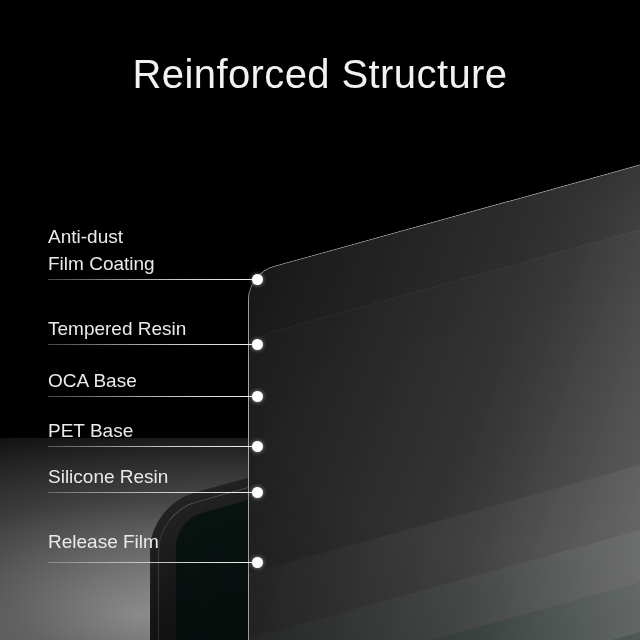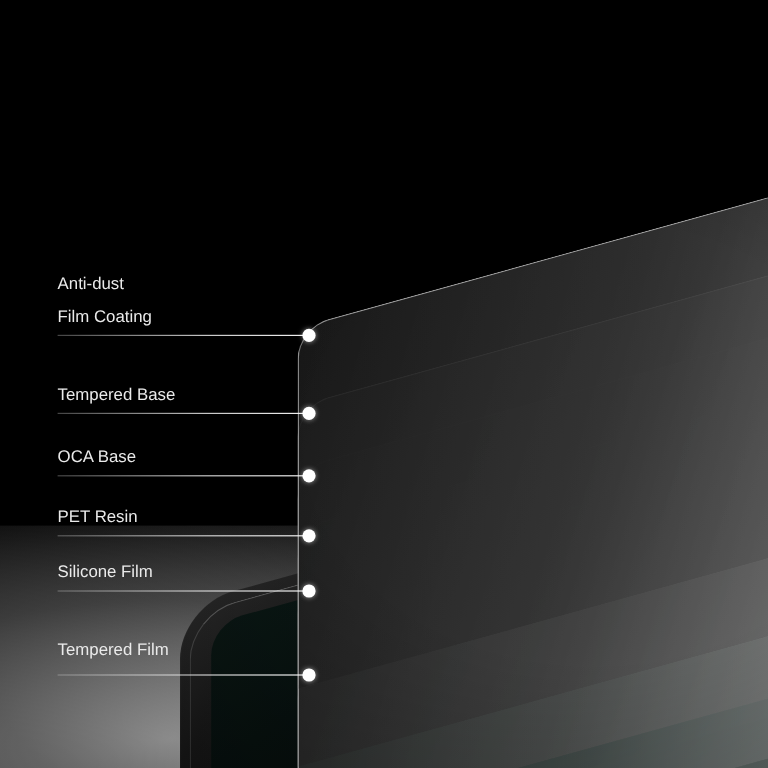--- a/index.html
+++ b/index.html
@@ -82,21 +82,21 @@
   .title{
     position:absolute;left:0;top:52px;width:640px;text-align:center;
     font-size:40px;font-weight:300;letter-spacing:.4px;color:#f2f2f2;
     font-family:"Liberation Sans",sans-serif;
   }
 
   
   .callout{position:absolute;left:0;width:640px;height:0;}
   .callout .lbl{
     position:absolute;left:48px;
-    font-size:14px;font-weight:300;color:#eaeaea;white-space:nowrap;
+    font-size:19px;font-weight:300;color:#eaeaea;white-space:nowrap;
     line-height:27px;font-family:"Liberation Sans",sans-serif;
   }
   .callout .lead{
     position:absolute;left:48px;height:1px;
     background:linear-gradient(90deg,rgba(225,225,225,.30) 0%,rgba(235,235,235,.85) 60%,rgba(255,255,255,.95) 100%);
   }
   .callout .dot{
     position:absolute;width:11px;height:11px;border-radius:50%;
     background:#ffffff;box-shadow:0 0 4px rgba(255,255,255,.55);
   }
@@ -128,51 +128,52 @@
   <div class="layer" id="layer2">
       <div class="sheen"></div>
     </div>
   <div class="layer" id="layer1">
       <div class="sheen"></div>
     </div>
 
   <div class="vignette"></div>
   <div class="top-fade"></div>
 
+  <div class="title">Reinforced Structure</div>
 
   <div class="callout">
     <div class="lbl" style="top:223px">Anti-dust</div>
     <div class="lbl" style="top:250px">Film Coating</div>
     <div class="lead" style="top:279px;width:209px"></div>
     <div class="dot" style="left:252px;top:274px"></div>
   </div>
 
   <div class="callout">
-    <div class="lbl" style="top:315px">Tempered Base</div>
+    <div class="lbl" style="top:315px">Tempered Resin</div>
     <div class="lead" style="top:344px;width:209px"></div>
     <div class="dot" style="left:252px;top:339px"></div>
   </div>
 
   <div class="callout">
     <div class="lbl" style="top:367px">OCA Base</div>
     <div class="lead" style="top:396px;width:209px"></div>
     <div class="dot" style="left:252px;top:391px"></div>
   </div>
 
   <div class="callout">
-    <div class="lbl" style="top:417px">PET Resin</div>
+    <div class="lbl" style="top:417px">PET Base</div>
     <div class="lead" style="top:446px;width:209px"></div>
     <div class="dot" style="left:252px;top:441px"></div>
   </div>
 
   <div class="callout">
-    <div class="lbl" style="top:463px">Silicone Film</div>
+    <div class="lbl" style="top:463px">Silicone Resin</div>
     <div class="lead" style="top:492px;width:209px"></div>
     <div class="dot" style="left:252px;top:487px"></div>
   </div>
 
   <div class="callout">
-    <div class="lbl" style="top:528px">Tempered Film</div>
+    <div class="lbl" style="top:528px">Release Film</div>
     <div class="lead" style="top:562px;width:209px"></div>
     <div class="dot" style="left:252px;top:557px"></div>
   </div>
 
 </div>
 
 </body></html>

